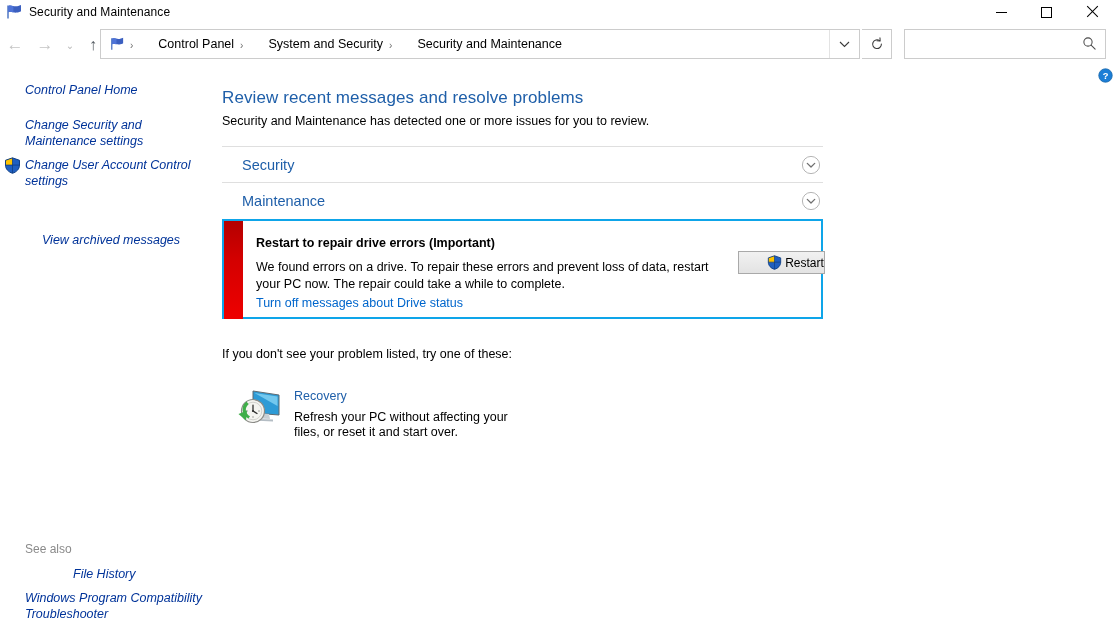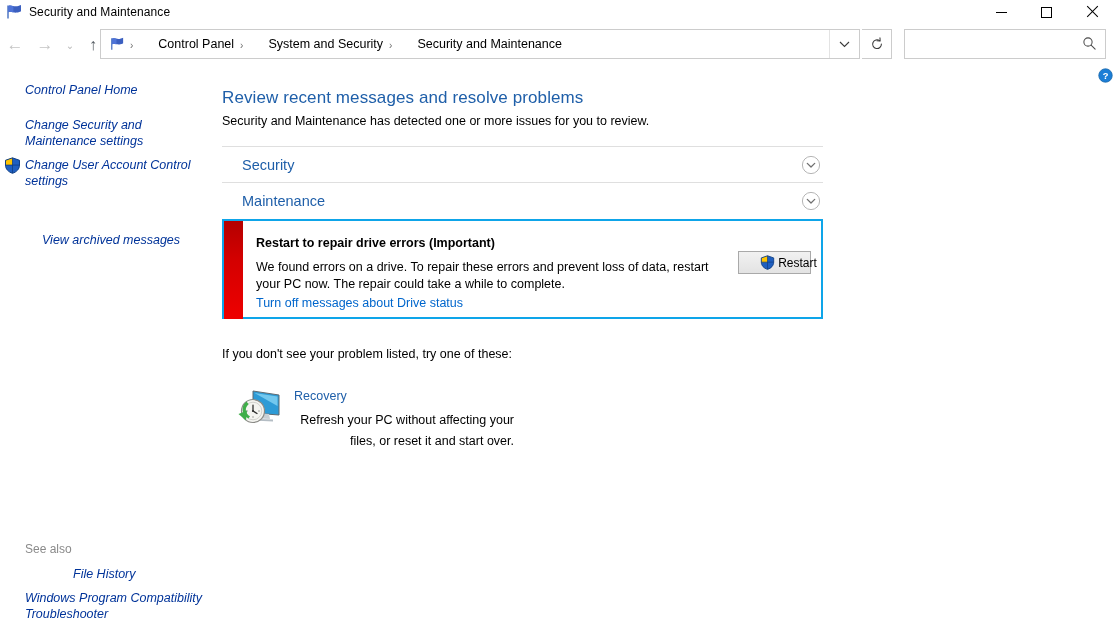--- a/index.html
+++ b/index.html
@@ -196,21 +196,21 @@
     position: absolute; left: 32px; top: 38px;
     width: 472px;
     font-size: 12.5px; color: #000000; line-height: 17px;
   }
   .alert-link {
     position: absolute; left: 32px; top: 75px;
     font-size: 12.5px; color: #0066cc;
   }
   .restart-btn {
     position: absolute; left: 514px; top: 30px;
-    width: 73px; height: 23px;
+    width: 87px; height: 23px;
     background: linear-gradient(180deg, #f1f1f1 0%, #e3e3e3 100%);
     border: 1px solid #a9a9a9;
     display: flex; align-items: center; justify-content: center;
     font-size: 12px; color: #000000;
     font-family: "Liberation Sans", sans-serif;
     padding-left: 28px;
   }
   .restart-shield { margin-right: 3px; flex: 0 0 auto; }
 
   
@@ -219,21 +219,21 @@
     font-size: 12.5px; color: #000000;
   }
   .recovery-icon { position: absolute; left: 15px; top: 312px; }
   .recovery-link {
     position: absolute; left: 73px; top: 317px;
     font-size: 12.5px; color: #1f5fa9;
   }
   .recovery-desc {
     position: absolute; left: 73px; top: 338px;
     width: 220px;
-    font-size: 12.5px; color: #000000; line-height: 21px; text-align: right;
+    font-size: 12.5px; color: #000000; line-height: 15px;
   }
 </style>
 </head>
 <body>
 
 <div id="app">
 
   <div class="titlebar">
     <svg class="title-flag" viewBox="0 0 18 16">
       <path d="M3 1.5 L3 14.5" stroke="#5b7fc7" stroke-width="1.6" fill="none"></path>

